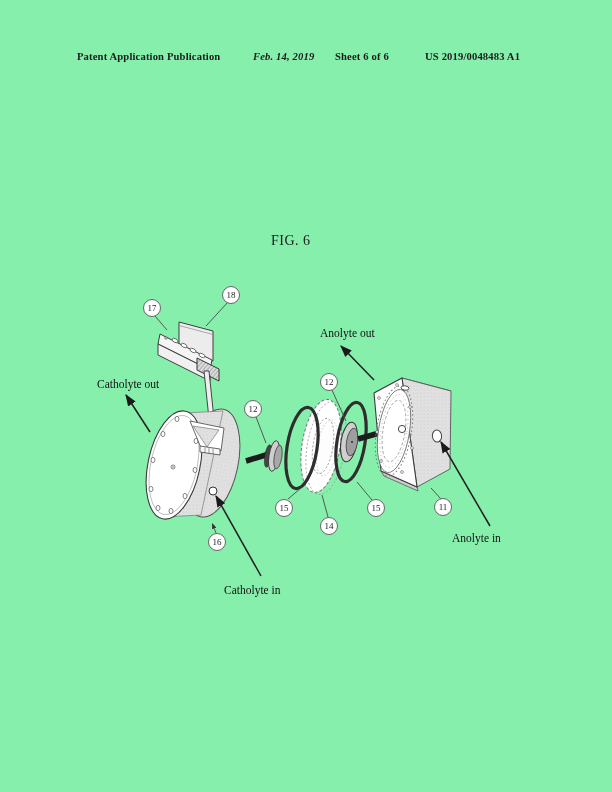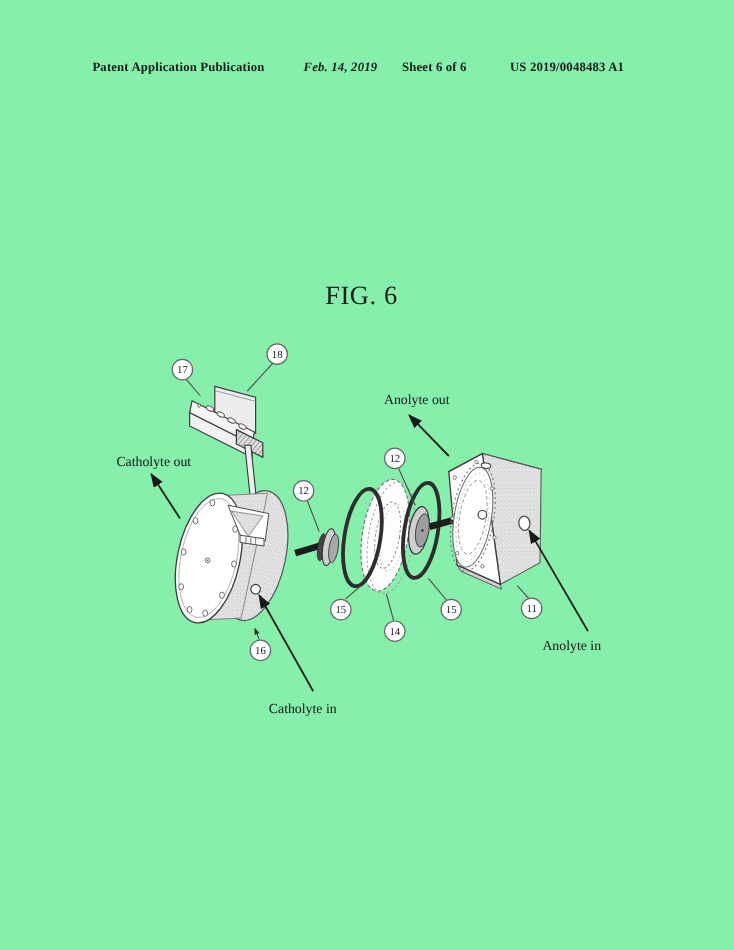--- a/index.html
+++ b/index.html
@@ -5,21 +5,21 @@
   html,body{margin:0;padding:0;background:#fff;}
   body{width:612px;height:792px;position:relative;overflow:hidden;
        font-family:"Liberation Serif", serif;color:#1a1a1a;}
   .page{position:absolute;inset:0;background:#86efac;}
   .hdr{position:absolute;top:51px;font-size:10.6px;font-weight:bold;
        letter-spacing:.15px;white-space:nowrap;}
   .hdr-pub{left:77px;}
   .hdr-date{left:253px;font-style:italic;}
   .hdr-sheet{left:335px;}
   .hdr-no{left:397px;margin-left:28px;}
-  .figtitle{position:absolute;left:271px;top:233px;font-size:22px;
+  .figtitle{position:absolute;left:271px;top:233px;font-size:14px;
        letter-spacing:.5px;white-space:nowrap;}
   svg{position:absolute;left:0;top:0;}
   .lbl{font-family:"Liberation Serif", serif;font-size:11.5px;fill:#111;}
   .co-num{font-family:"Liberation Serif", serif;font-size:9px;fill:#222;
        text-anchor:middle;}
   .leader{stroke:#4a4a4a;stroke-width:.9;fill:none;}
   .arrow{stroke:#1f1f1f;stroke-width:1.5;fill:none;}
 </style>
 </head>
 <body>

